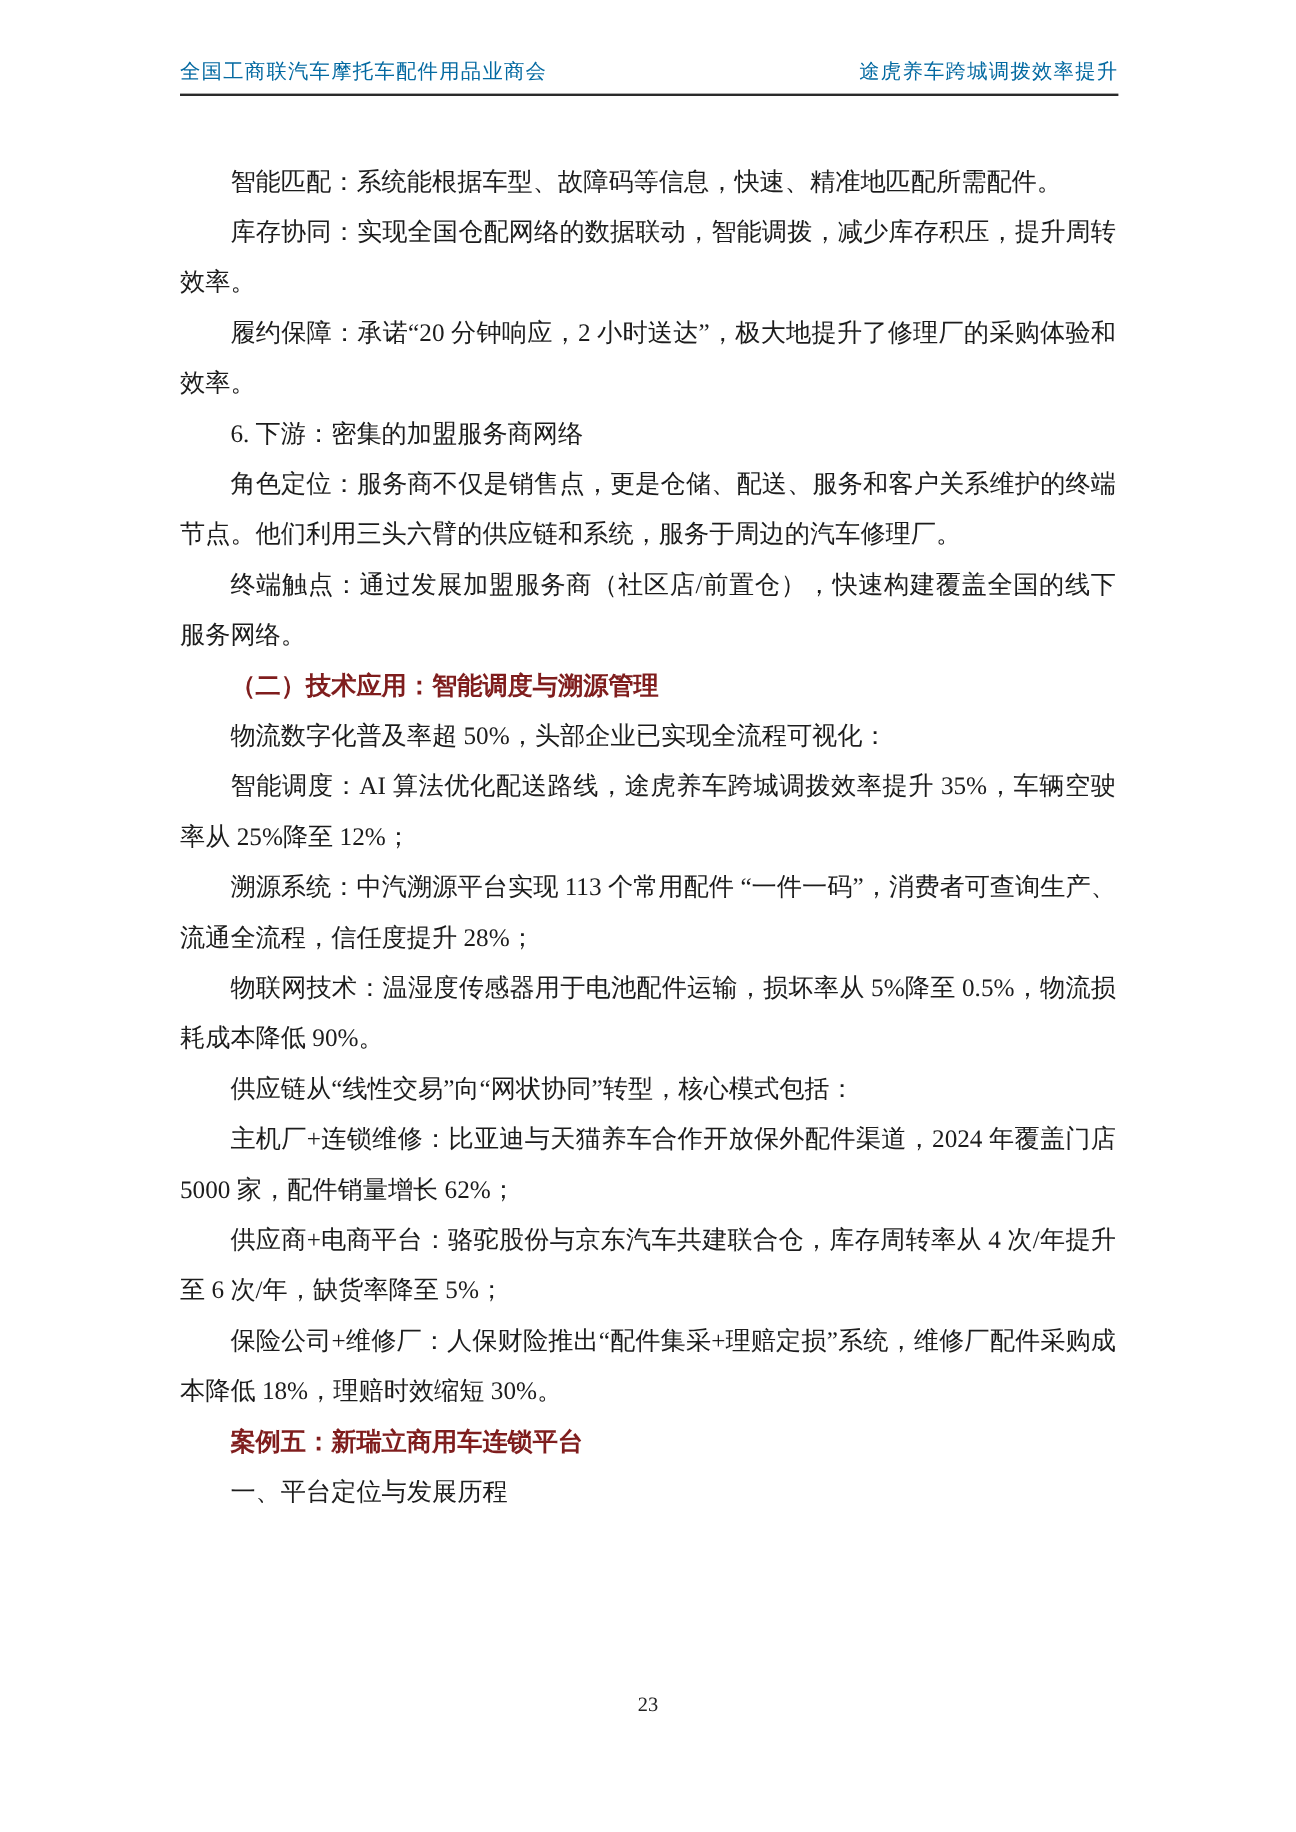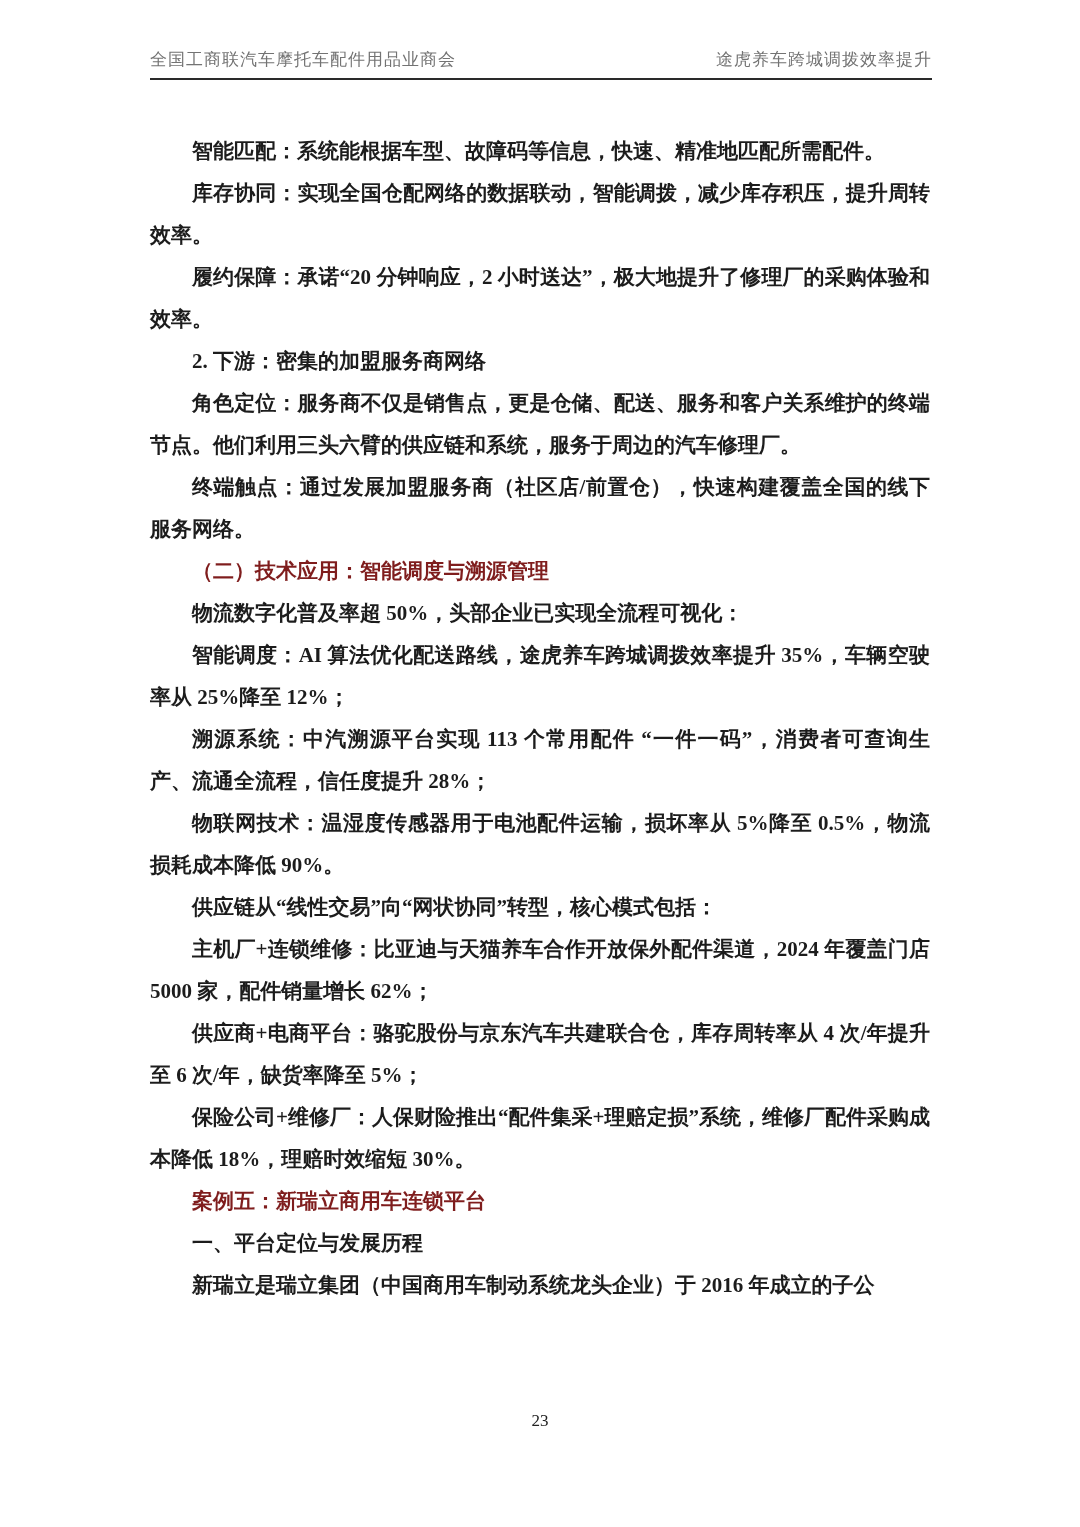--- a/index.html
+++ b/index.html
@@ -21,37 +21,36 @@
     top: 48px;
     left: 150px;
     width: 782px;
     display: flex;
     justify-content: space-between;
     align-items: flex-end;
     padding-bottom: 7px;
     border-bottom: 2px solid #2a2a2a;
     font-size: 17px;
     letter-spacing: 1px;
-    color: #737373;
+    color: #0369a1;
   }
   .content {
     position: absolute;
     top: 130px;
     left: 150px;
     width: 780px;
   }
   .content p {
     margin: 0;
     font-size: 21px;
     line-height: 42px;
     text-align: justify;
     text-indent: 2em;
     overflow-wrap: break-word;
     color: #1c1c1c;
-    font-weight: bold;
   }
   .content p.h-bold {
     font-weight: bold;
     color: #7f1d1d;
   }
   .footer {
     position: absolute;
     bottom: 96px;
     left: 0;
     width: 100%;
@@ -67,34 +66,33 @@
 
   <div class="header">
     <span>全国工商联汽车摩托车配件用品业商会</span>
     <span>途虎养车跨城调拨效率提升</span>
   </div>
 
   <div class="content">
     <p class="para">智能匹配：系统能根据车型、故障码等信息，快速、精准地匹配所需配件。</p>
     <p class="para">库存协同：实现全国仓配网络的数据联动，智能调拨，减少库存积压，提升周转效率。</p>
     <p class="para">履约保障：承诺“20 分钟响应，2 小时送达”，极大地提升了修理厂的采购体验和效率。</p>
-    <p class="para">2. 下游：密集的加盟服务商网络</p>
+    <p class="para">6. 下游：密集的加盟服务商网络</p>
     <p class="para">角色定位：服务商不仅是销售点，更是仓储、配送、服务和客户关系维护的终端节点。他们利用三头六臂的供应链和系统，服务于周边的汽车修理厂。</p>
     <p class="para">终端触点：通过发展加盟服务商（社区店/前置仓），快速构建覆盖全国的线下服务网络。</p>
     <p class="para h-bold">（二）技术应用：智能调度与溯源管理</p>
     <p class="para">物流数字化普及率超 50%，头部企业已实现全流程可视化：</p>
     <p class="para">智能调度：AI 算法优化配送路线，途虎养车跨城调拨效率提升 35%，车辆空驶率从 25%降至 12%；</p>
     <p class="para">溯源系统：中汽溯源平台实现 113 个常用配件 “一件一码”，消费者可查询生产、流通全流程，信任度提升 28%；</p>
     <p class="para">物联网技术：温湿度传感器用于电池配件运输，损坏率从 5%降至 0.5%，物流损耗成本降低 90%。</p>
     <p class="para">供应链从“线性交易”向“网状协同”转型，核心模式包括：</p>
     <p class="para">主机厂+连锁维修：比亚迪与天猫养车合作开放保外配件渠道，2024 年覆盖门店 5000 家，配件销量增长 62%；</p>
     <p class="para">供应商+电商平台：骆驼股份与京东汽车共建联合仓，库存周转率从 4 次/年提升至 6 次/年，缺货率降至 5%；</p>
     <p class="para">保险公司+维修厂：人保财险推出“配件集采+理赔定损”系统，维修厂配件采购成本降低 18%，理赔时效缩短 30%。</p>
     <p class="para h-bold">案例五：新瑞立商用车连锁平台</p>
     <p class="para">一、平台定位与发展历程</p>
-    <p class="para">新瑞立是瑞立集团（中国商用车制动系统龙头企业）于 2016 年成立的子公</p>
   </div>
 
   <div class="footer">
     <span>23</span>
   </div>
 
 </div>
 
 </body></html>

